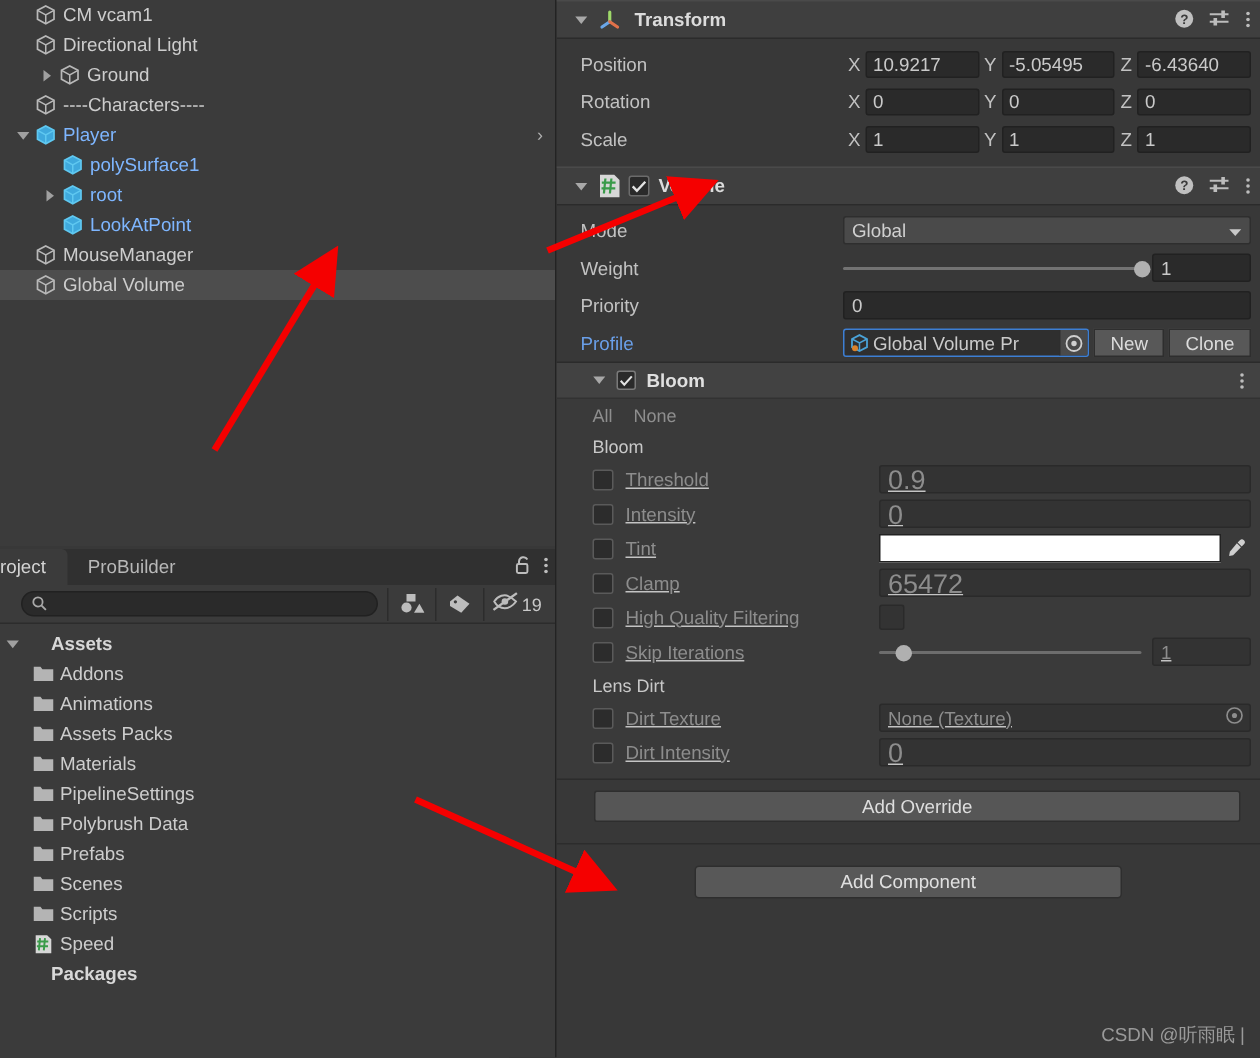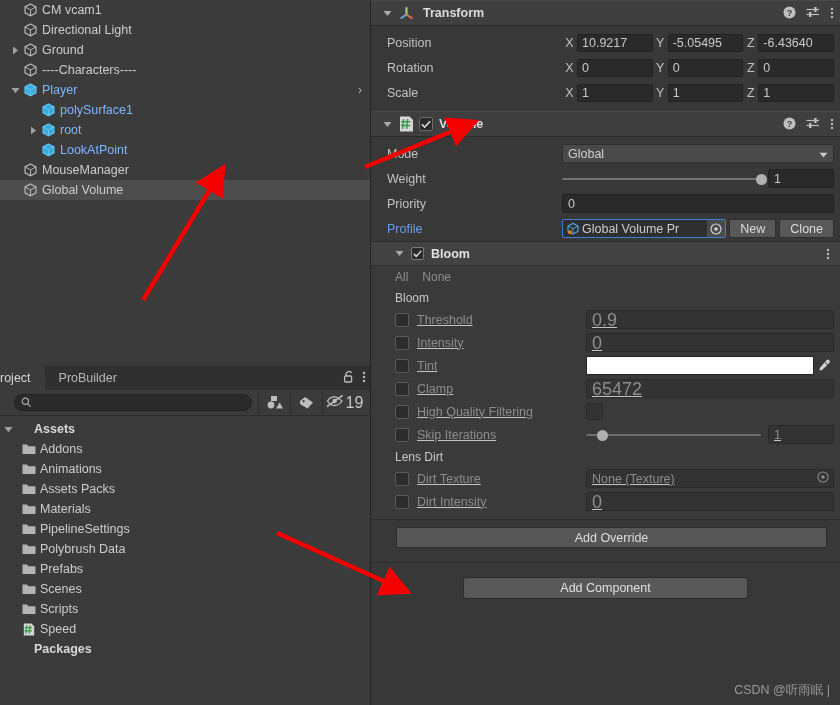--- a/index.html
+++ b/index.html
@@ -102,21 +102,21 @@
     padding-left: 4px;
   }
   .filt-btn {
     width: 32px; height: 22px;
     background: #3b3b3b;
     border-left: 1px solid #2c2c2c;
     display: flex; align-items: center; justify-content: center;
     gap: 1px;
   }
   .filt-btn.last { width: 44px; border-right: 0; }
-  .filt-count { font-size: 16px; color: #c9c9c9; }
+  .filt-count { font-size: 12px; color: #c9c9c9; }
 
   #asset-tree { padding-top: 3px; }
   .arow {
     height: 20px;
     display: flex; align-items: center;
     padding-left: 2px;
     font-size: 12.5px;
     color: #cdcdcd;
     white-space: nowrap;
   }
@@ -412,21 +412,21 @@
         <div class="hrow" style="padding-left: 8px;">
           <span class="twisty"></span>
           <span class="cube">
             <svg width="13" height="14" viewBox="0 0 13 14">
               <path d="M6.5 1 L12 3.9 V9.8 L6.5 12.8 L1 9.8 V3.9 Z" fill="none" stroke="#b8b8b8" stroke-width="1.15"></path>
               <path d="M1 3.9 L6.5 6.9 L12 3.9 M6.5 6.9 V12.8" fill="none" stroke="#b8b8b8" stroke-width="1.0"></path>
             </svg>
           </span>
           <span class="lbl">Directional Light</span>
         </div>
-        <div class="hrow" style="padding-left: 8px;">
+        <div class="hrow" style="padding-left: 24px;">
           <span class="twisty">
             <svg width="7" height="9" viewBox="0 0 7 9">
               <path d="M1 0.6 L6 4.5 L1 8.4 Z" fill="#a0a0a0"></path>
             </svg>
           </span>
           <span class="cube">
             <svg width="13" height="14" viewBox="0 0 13 14">
               <path d="M6.5 1 L12 3.9 V9.8 L6.5 12.8 L1 9.8 V3.9 Z" fill="none" stroke="#b8b8b8" stroke-width="1.15"></path>
               <path d="M1 3.9 L6.5 6.9 L12 3.9 M6.5 6.9 V12.8" fill="none" stroke="#b8b8b8" stroke-width="1.0"></path>
             </svg>

